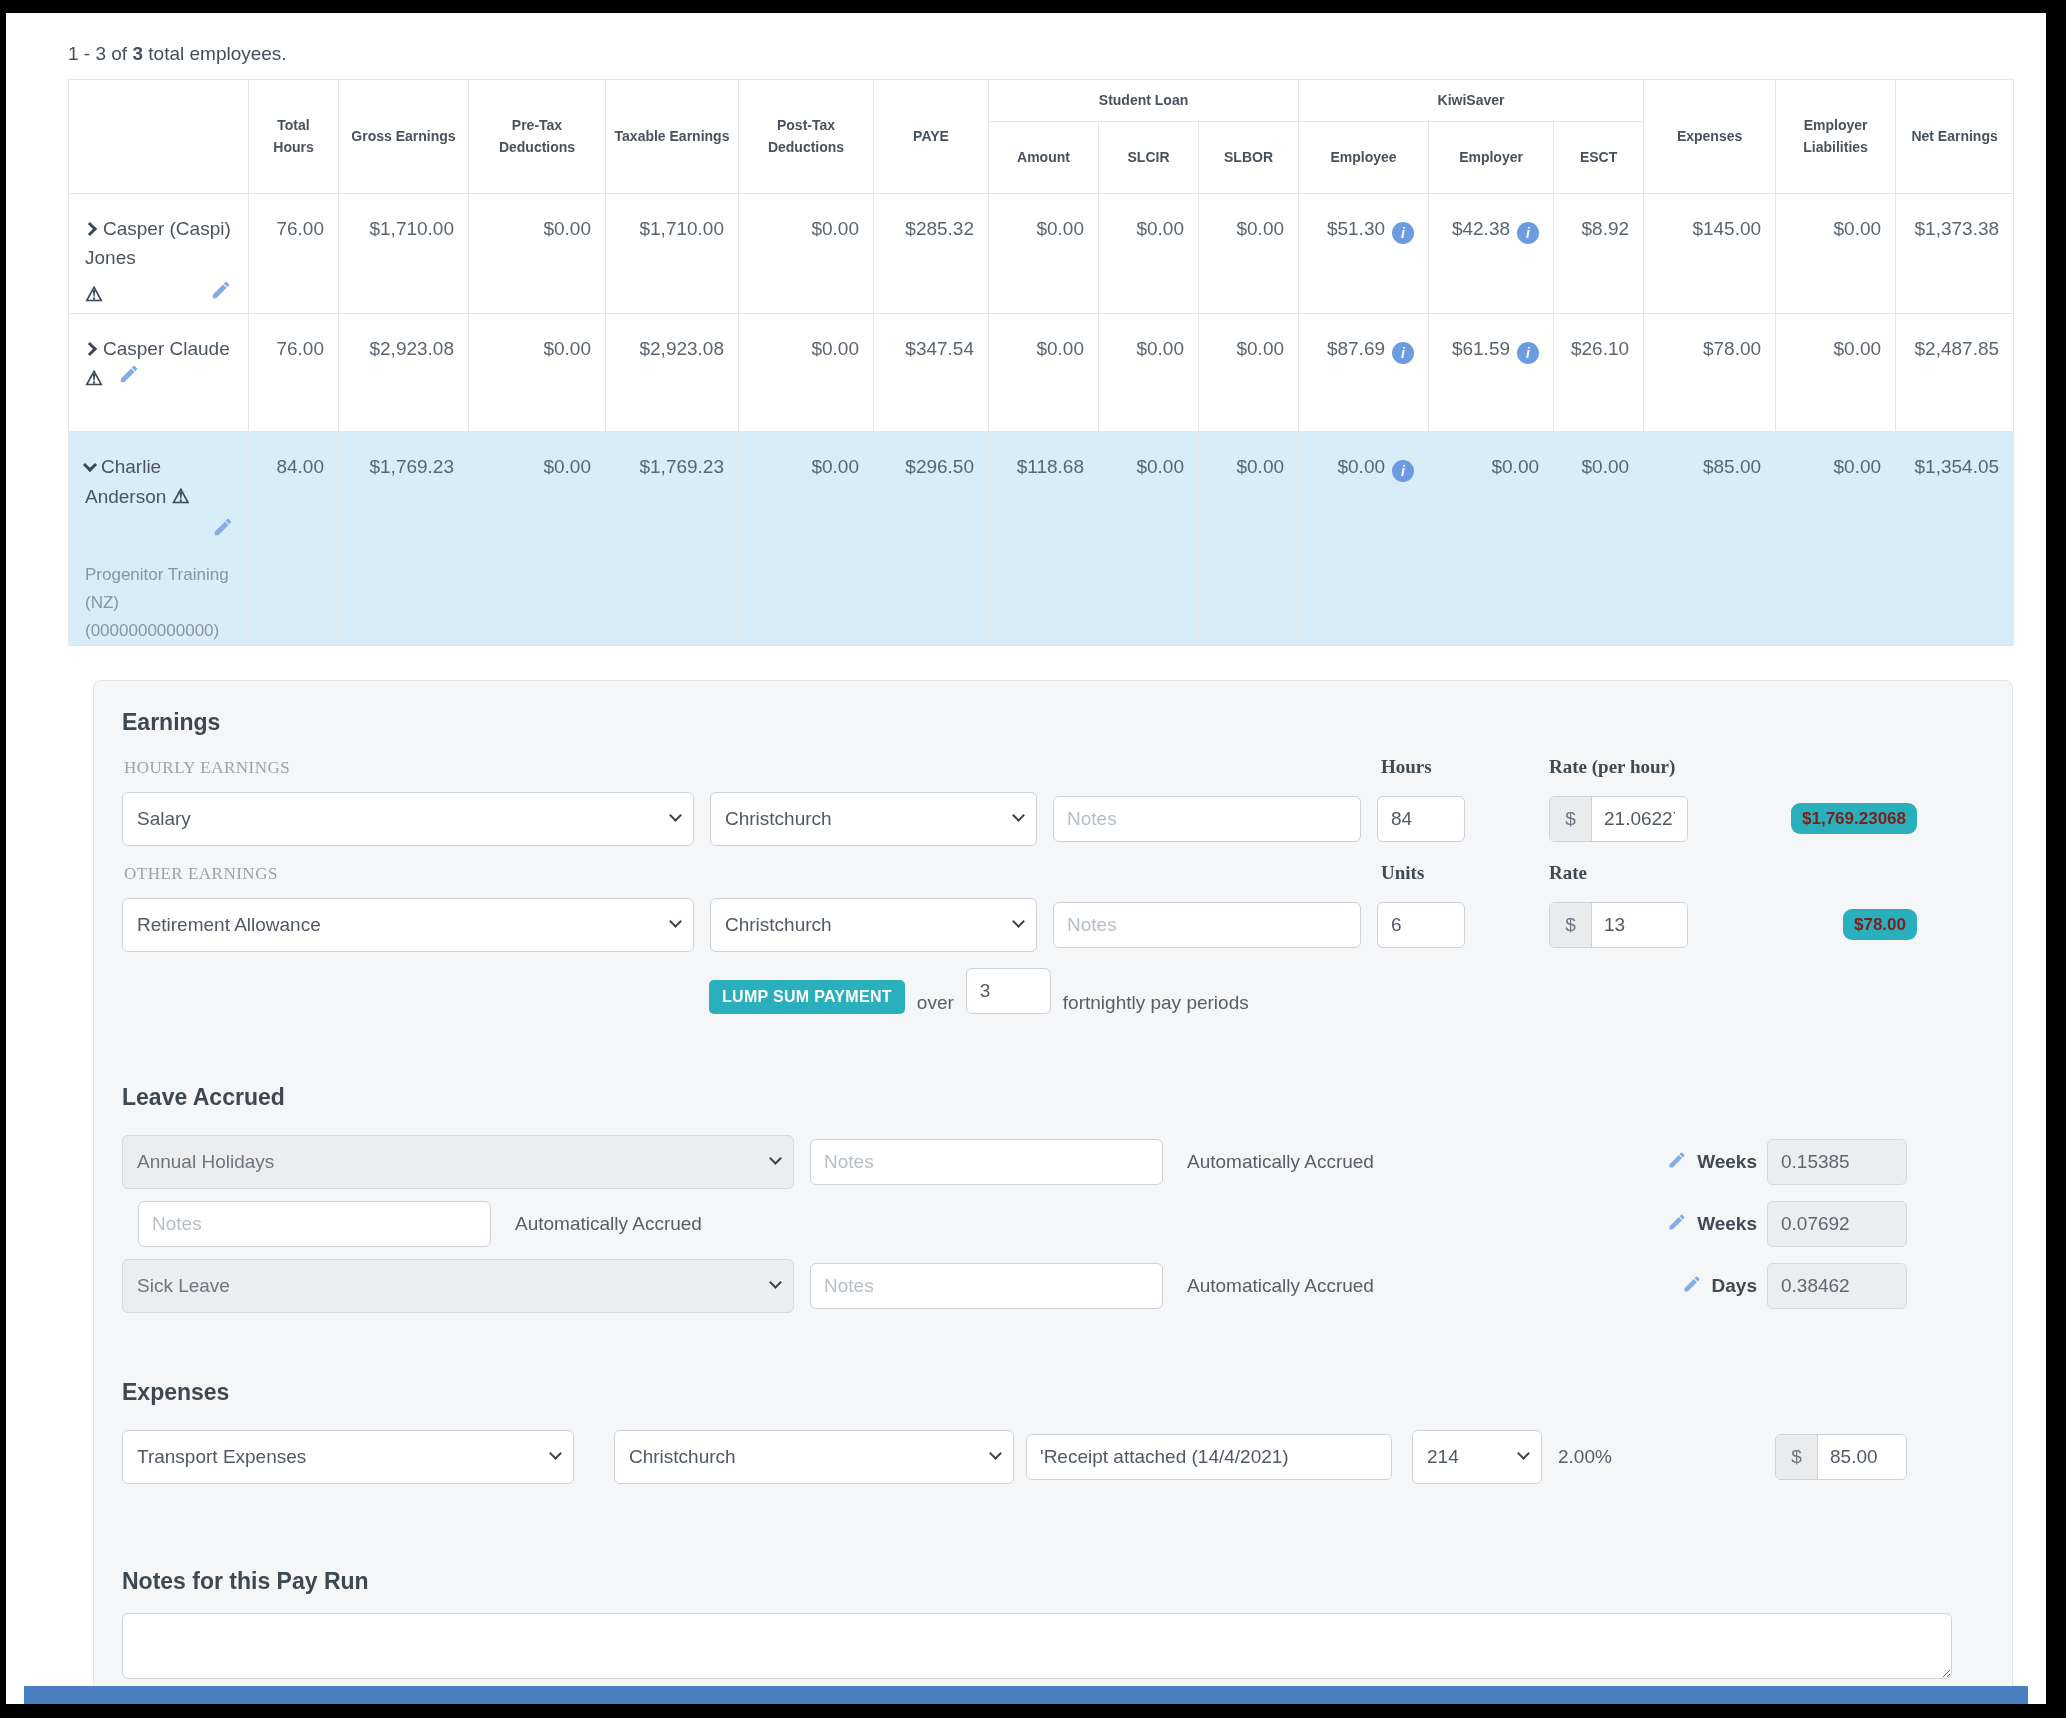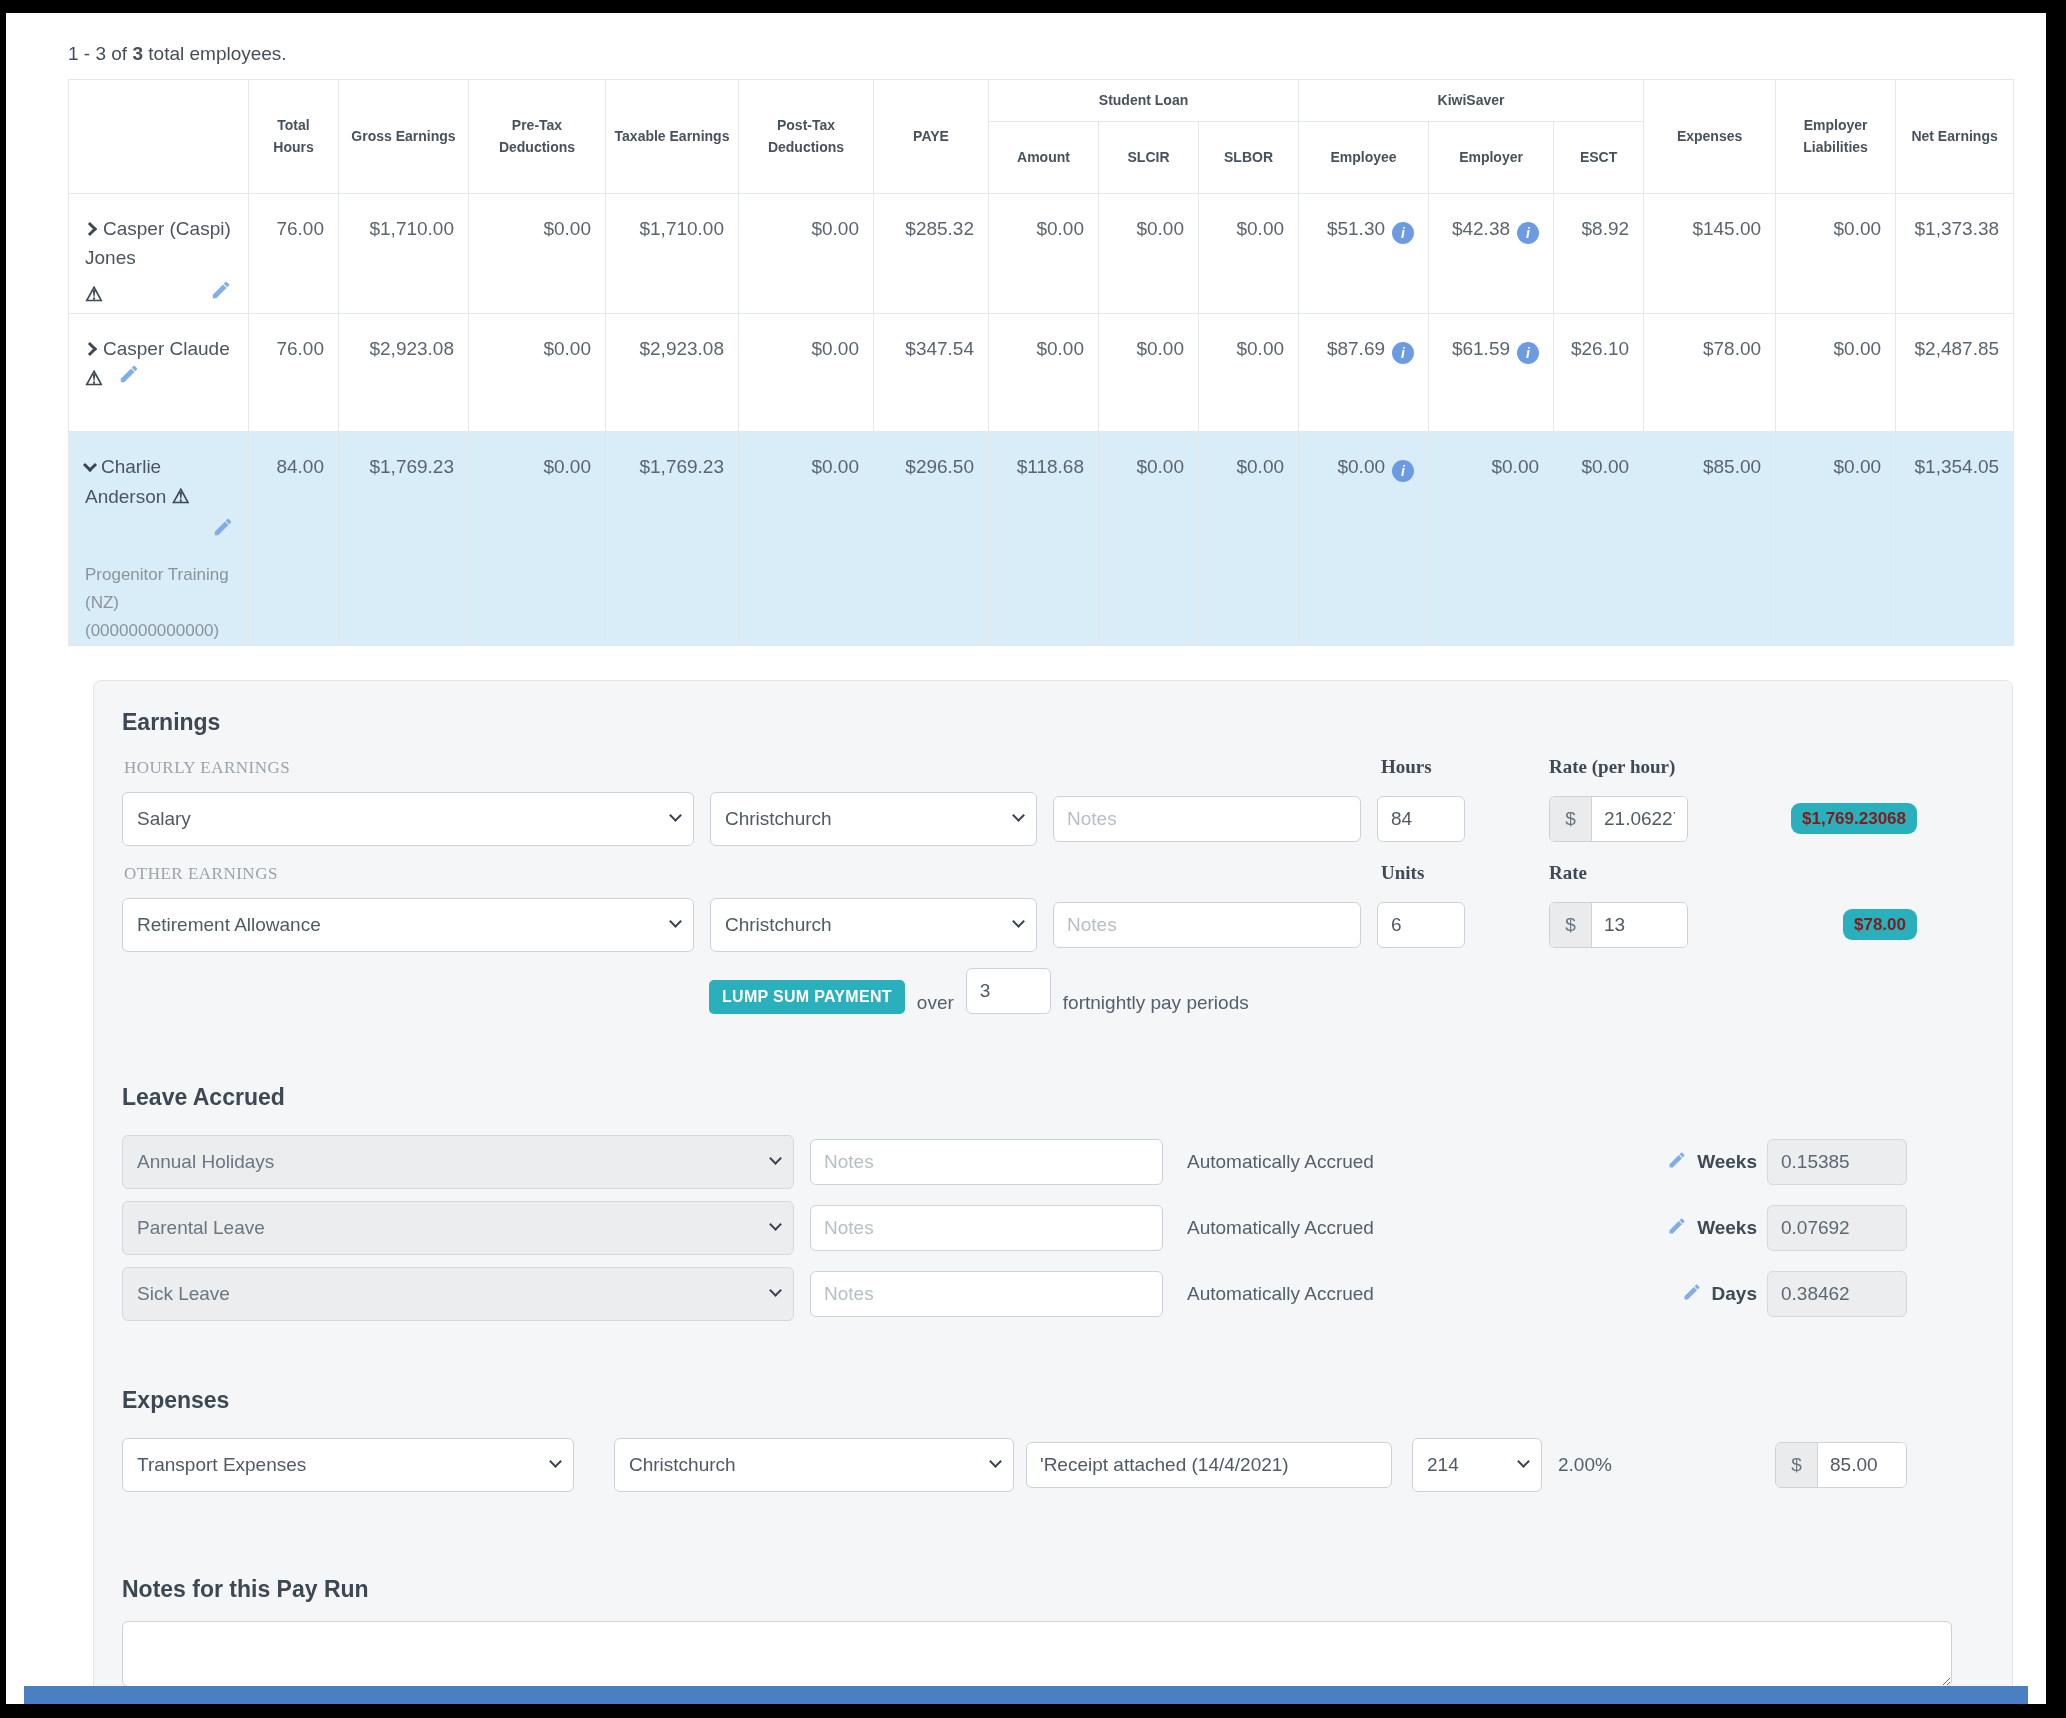--- a/index.html
+++ b/index.html
@@ -298,24 +298,20 @@
       <div class="lv-right">
         <span class="pencil"><svg viewBox="0 0 24 24">
                   <path d="M3 17.2V21h3.8L18 9.8 14.2 6 3 17.2zM20.7 7.1c.4-.4.4-1 0-1.4l-2.4-2.4c-.4-.4-1-.4-1.4 0L15 5.2 18.8 9l1.9-1.9z"></path>
                 </svg></span>
         <span class="flabel">Weeks</span>
         <input class="inp dis w140" value="0.15385" style="">
       </div>
     </div>
 
     <div class="leave-row">
-      <div class="sel dis w672">
-              <span>Parental Leave</span>
-              <span class="schev"></span>
-            </div>
       <input class="inp w353 g16" placeholder="Notes" style="">
       <span class="status">Automatically Accrued</span>
       <div class="lv-right">
         <span class="pencil"><svg viewBox="0 0 24 24">
                   <path d="M3 17.2V21h3.8L18 9.8 14.2 6 3 17.2zM20.7 7.1c.4-.4.4-1 0-1.4l-2.4-2.4c-.4-.4-1-.4-1.4 0L15 5.2 18.8 9l1.9-1.9z"></path>
                 </svg></span>
         <span class="flabel">Weeks</span>
         <input class="inp dis w140" value="0.07692" style="">
       </div>
     </div>

